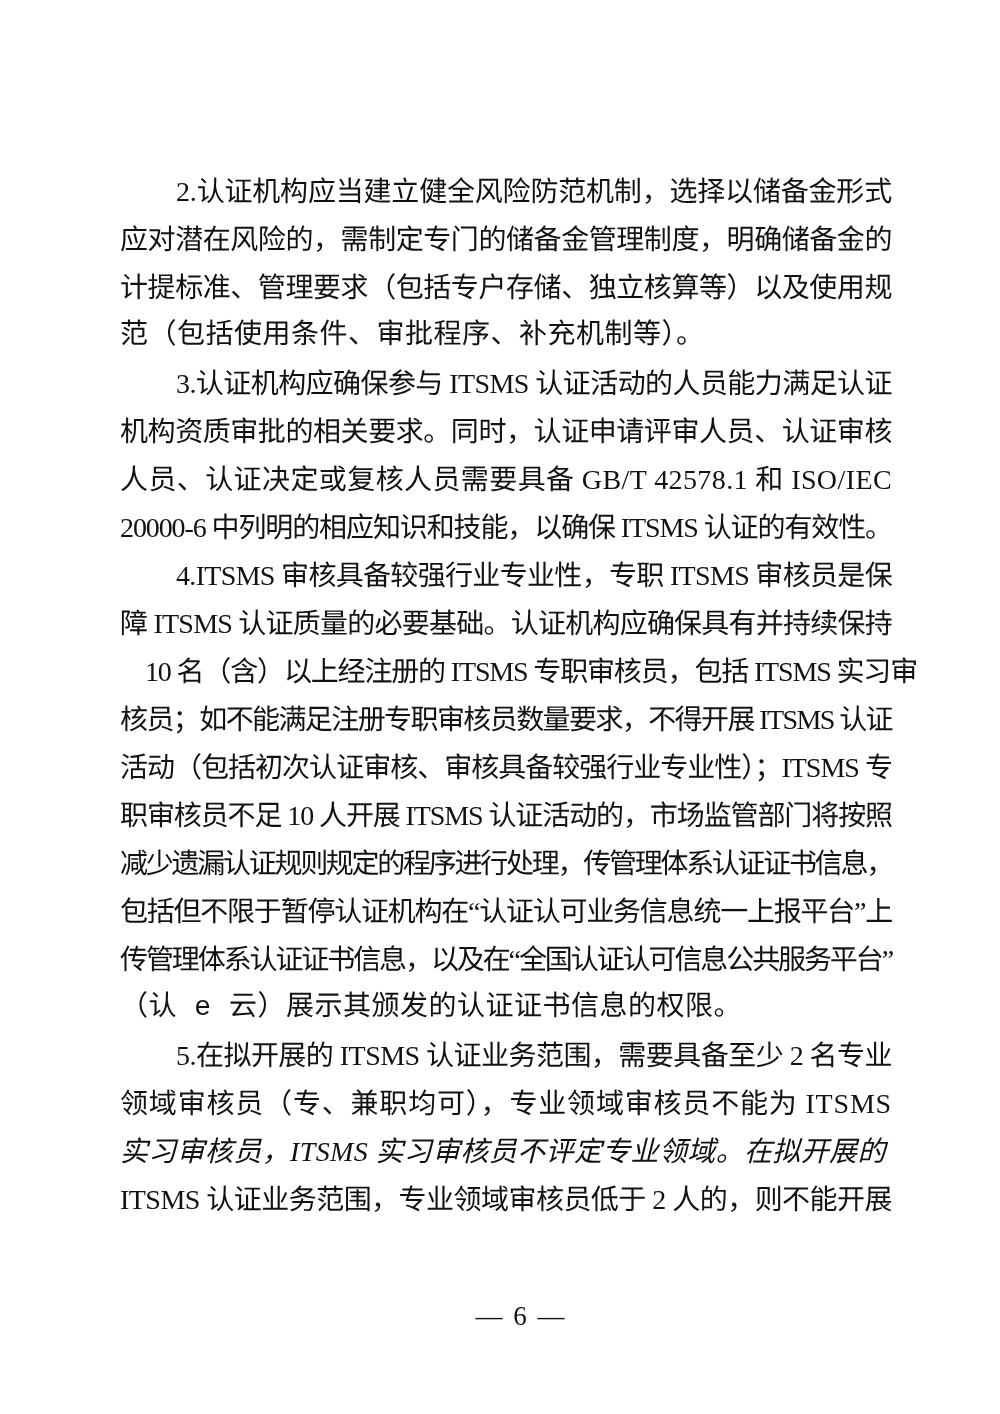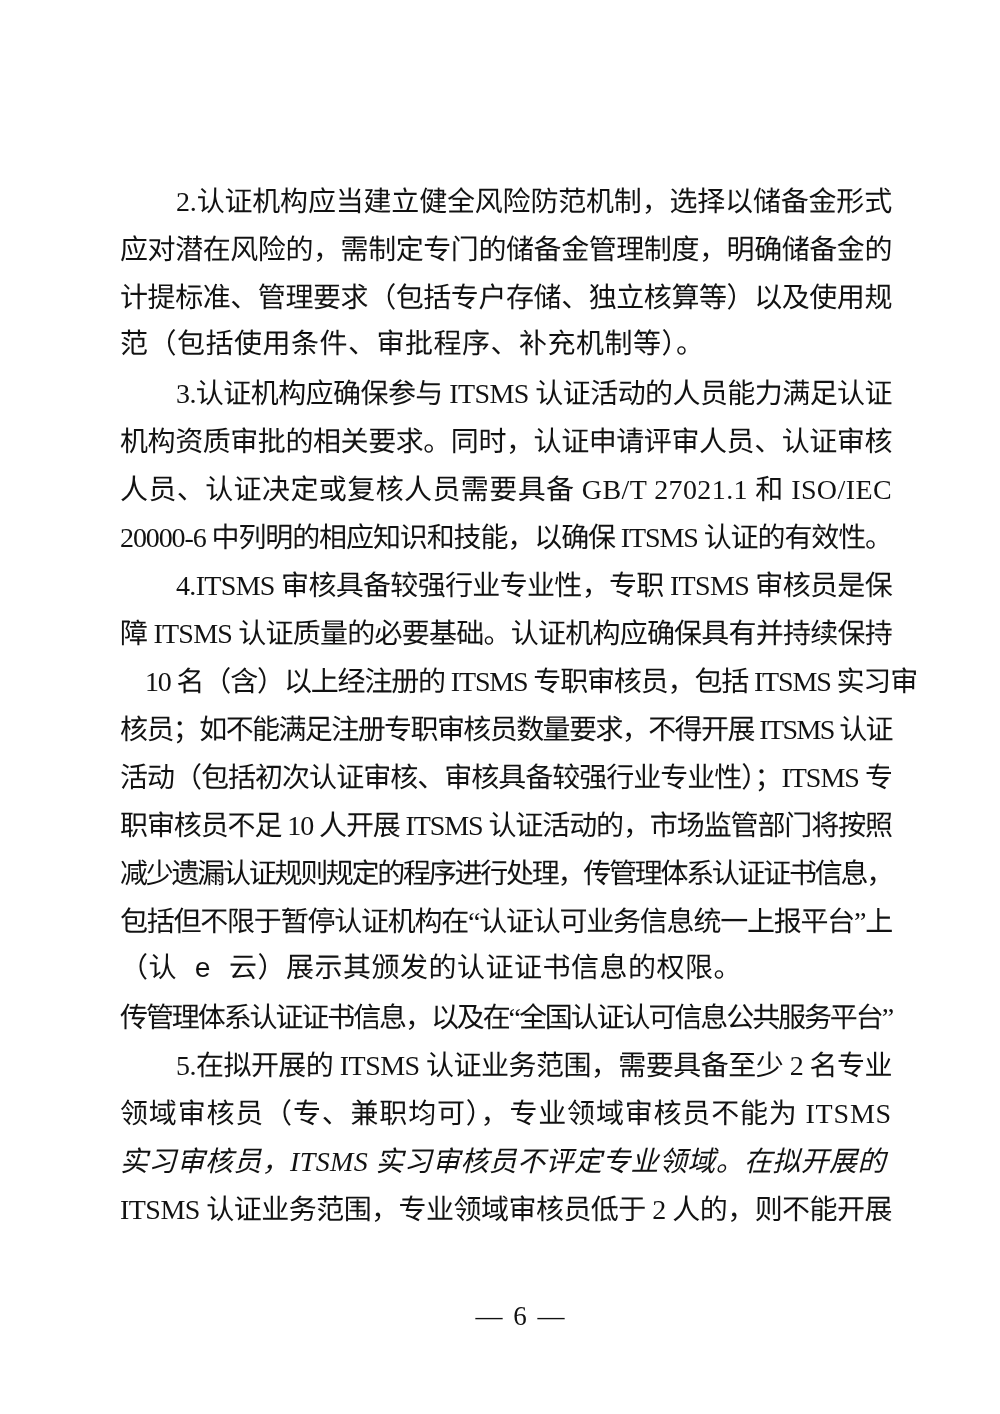--- a/index.html
+++ b/index.html
@@ -15,21 +15,21 @@
     font-family: "Liberation Serif", "DejaVu Serif", serif;
     color: #121212;
   }
   .page {
     position: absolute;
     inset: 0;
   }
   .content {
     position: absolute;
     left: 120px;
-    top: 178px;
+    top: 168px;
     width: 772px;
   }
   .para {
     margin: 0;
     padding: 0;
   }
   .line {
     font-size: 28px;
     line-height: 48px;
     height: 48px;
@@ -68,35 +68,35 @@
     <div class="para">
       <div class="line indent" style="letter-spacing: -0.186px;"><span>2.认证机构应当建立健全风险防范机制，选择以储备金形式</span></div>
       <div class="line" style="letter-spacing: -0.429px;"><span>应对潜在风险的，需制定专门的储备金管理制度，明确储备金的</span></div>
       <div class="line" style="letter-spacing: -0.429px;"><span>计提标准、管理要求（包括专户存储、独立核算等）以及使用规</span></div>
       <div class="line short"><span>范（包括使用条件、审批程序、补充机制等）。</span></div>
     </div>
 
     <div class="para">
       <div class="line indent" style="letter-spacing: -0.564px;"><span>3.认证机构应确保参与 ITSMS 认证活动的人员能力满足认证</span></div>
       <div class="line" style="letter-spacing: -0.429px;"><span>机构资质审批的相关要求。同时，认证申请评审人员、认证审核</span></div>
-      <div class="line" style="letter-spacing: 0.403px;"><span>人员、认证决定或复核人员需要具备 GB/T 27021.1 和 ISO/IEC</span></div>
+      <div class="line" style="letter-spacing: 0.403px;"><span>人员、认证决定或复核人员需要具备 GB/T 42578.1 和 ISO/IEC</span></div>
       <div class="line" style="letter-spacing: -1.103px;"><span>20000-6 中列明的相应知识和技能，以确保 ITSMS 认证的有效性。</span></div>
     </div>
 
     <div class="para">
       <div class="line indent" style="letter-spacing: -0.675px;"><span>4.ITSMS 审核具备较强行业专业性，专职 ITSMS 审核员是保</span></div>
       <div class="line" style="letter-spacing: -0.765px;"><span>障 ITSMS 认证质量的必要基础。认证机构应确保具有并持续保持</span></div>
       <div class="line" style="letter-spacing: -1.157px; margin-left: 25px;"><span>10 名（含）以上经注册的 ITSMS 专职审核员，包括 ITSMS 实习审</span></div>
       <div class="line" style="letter-spacing: -1.59px;"><span>核员；如不能满足注册专职审核员数量要求，不得开展 ITSMS 认证</span></div>
       <div class="line" style="letter-spacing: -0.984px;"><span>活动（包括初次认证审核、审核具备较强行业专业性）；ITSMS 专</span></div>
       <div class="line" style="letter-spacing: -1.1px;"><span>职审核员不足 10 人开展 ITSMS 认证活动的，市场监管部门将按照</span></div>
       <div class="line" style="letter-spacing: -2.267px;"><span>减少遗漏认证规则规定的程序进行处理，传管理体系认证证书信息，</span></div>
       <div class="line" style="letter-spacing: -1.229px;"><span>包括但不限于暂停认证机构在“认证认可业务信息统一上报平台”上</span></div>
+      <div class="line" style="letter-spacing: -2.092px;"><span>传管理体系认证证书信息，以及在“全国认证认可信息公共服务平台”</span></div>
       <div class="line short"><span>（认 e 云）展示其颁发的认证证书信息的权限。</span></div>
-      <div class="line" style="letter-spacing: -2.092px;"><span>传管理体系认证证书信息，以及在“全国认证认可信息公共服务平台”</span></div>
     </div>
 
     <div class="para">
       <div class="line indent" style="letter-spacing: -0.53px;"><span>5.在拟开展的 ITSMS 认证业务范围，需要具备至少 2 名专业</span></div>
       <div class="line" style="letter-spacing: 0.817px;"><span>领域审核员（专、兼职均可），专业领域审核员不能为 ITSMS</span></div>
       <div class="line" style="letter-spacing: 0.351px; font-style: italic;"><span>实习审核员，ITSMS 实习审核员不评定专业领域。在拟开展的</span></div>
       <div class="line" style="letter-spacing: -0.53px;"><span>ITSMS 认证业务范围，专业领域审核员低于 2 人的，则不能开展</span></div>
     </div>
 
   </div>

